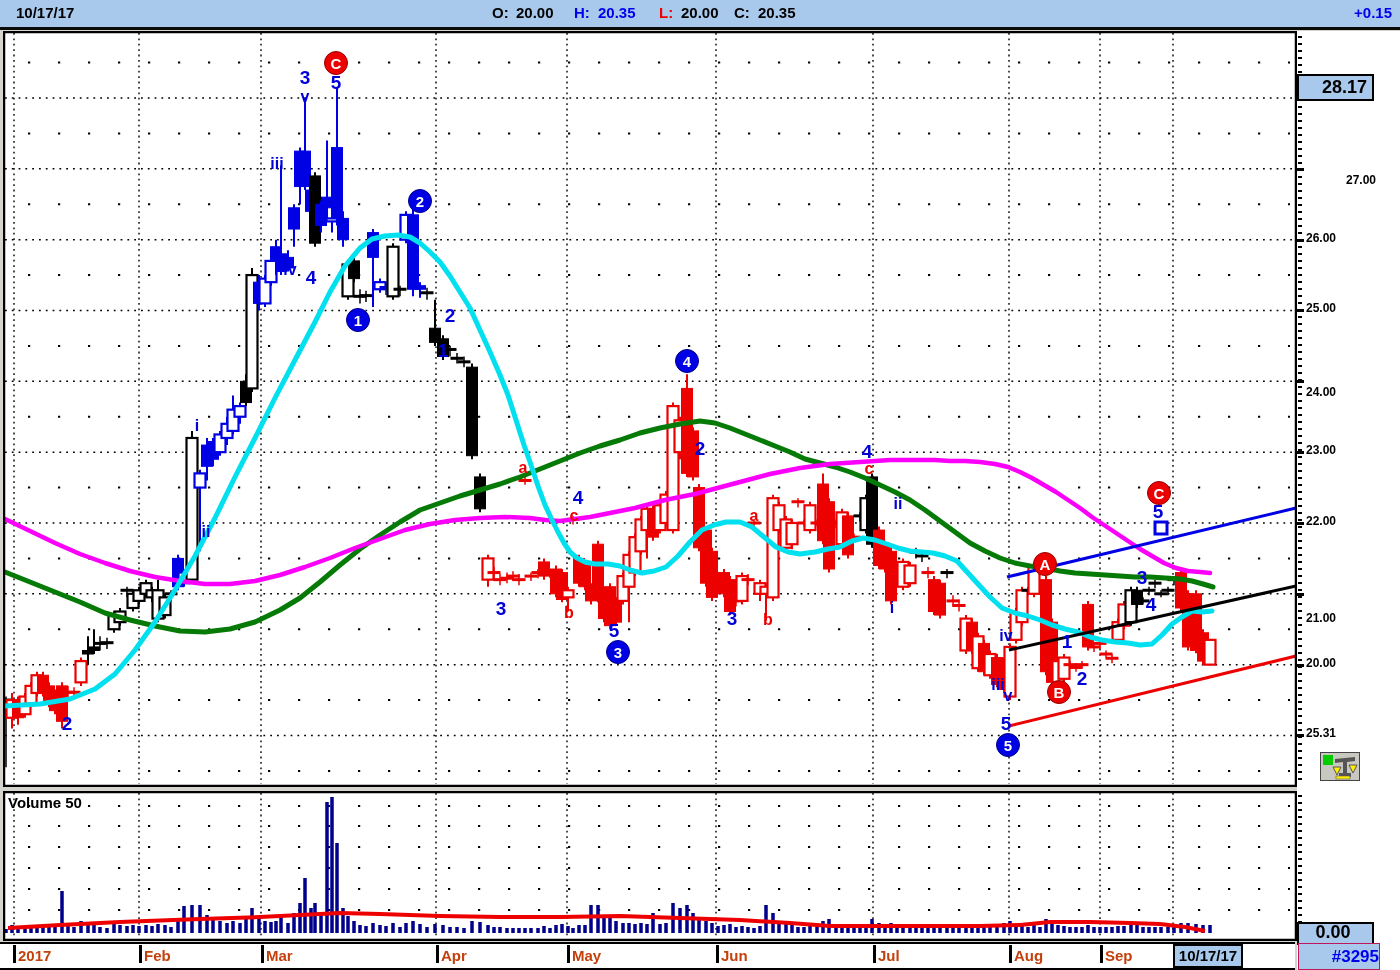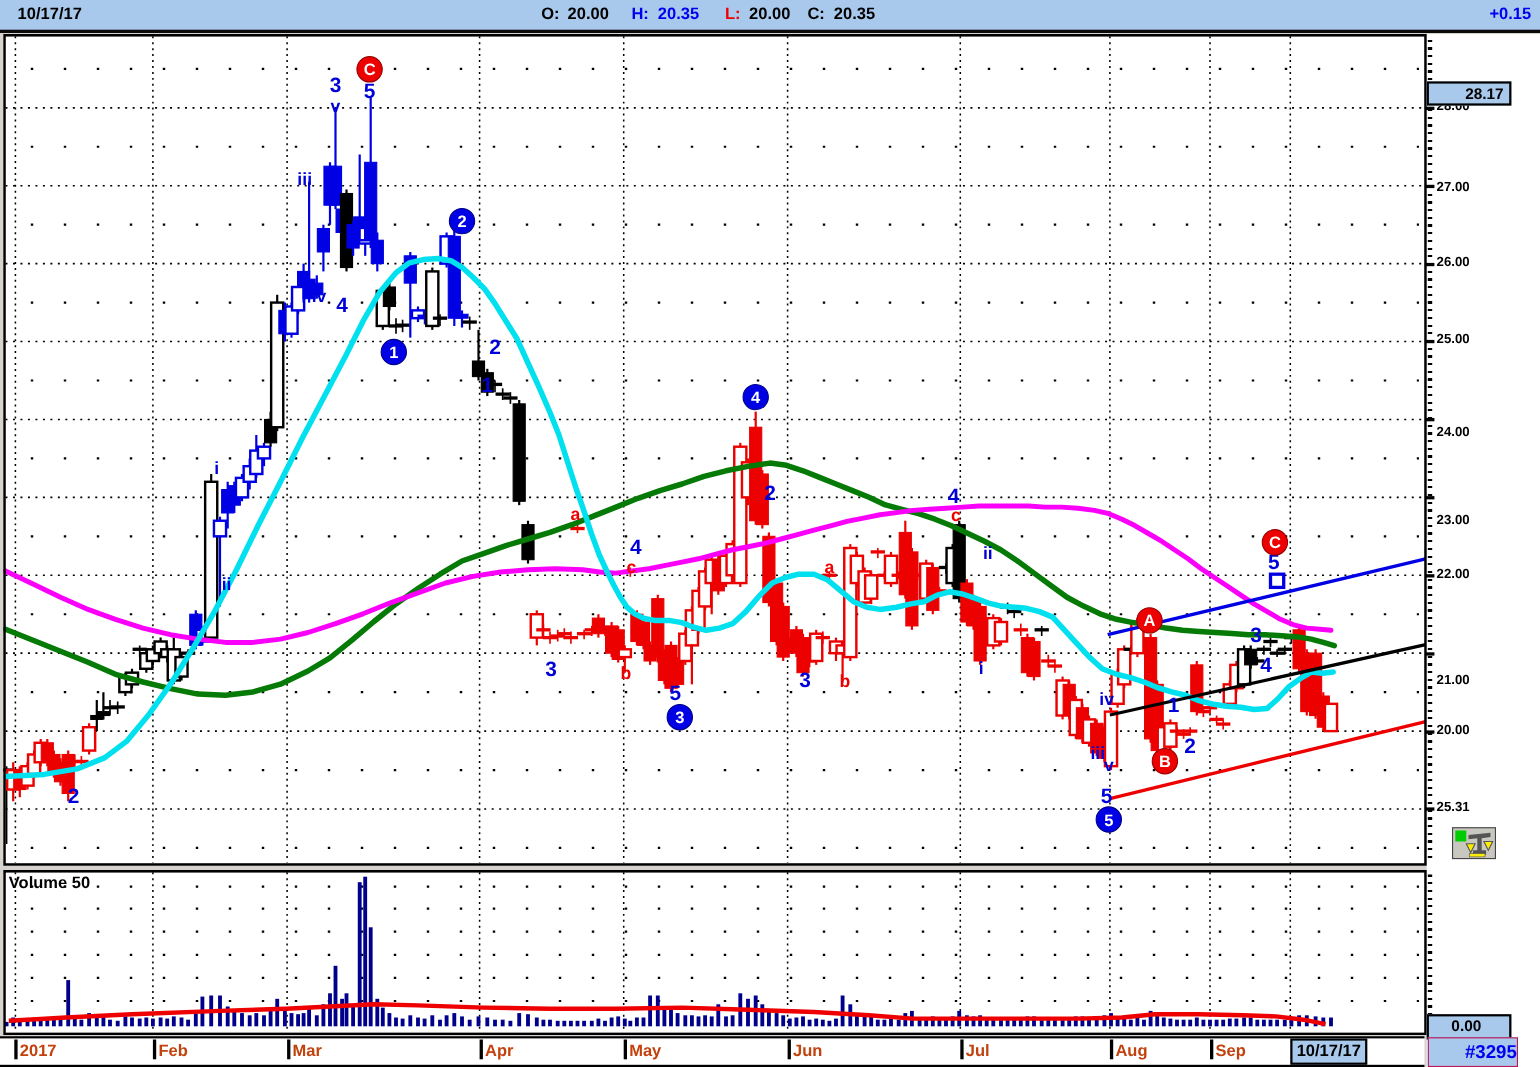--- a/index.html
+++ b/index.html
@@ -6,21 +6,21 @@
   body{width:1400px;height:970px;position:relative;overflow:hidden;background:#d6d3ce;
        font-family:"Liberation Sans",sans-serif;}
   .topbar{position:absolute;left:0;top:0;width:1400px;height:27px;background:#a9c9ec;
           border-bottom:3px solid #0a0a0a;}
   .q{position:absolute;top:4px;font-size:15px;font-weight:bold;color:#000;white-space:nowrap;}
   .blue{color:#0000ee;} .red{color:#ee0000;}
   .axisbg{position:absolute;left:1297px;top:31px;width:103px;height:939px;background:#ffffff;}
   svg{position:absolute;}
   .plabel{position:absolute;left:1306px;font-size:12px;font-weight:bold;color:#000;}
   .pricebox{position:absolute;left:1297px;width:68px;background:#a9c9ec;border:2px solid #000;
-            font-size:14px;font-weight:bold;color:#000;text-align:right;padding:1px 5px 1px 0;}
+            font-size:18px;font-weight:bold;color:#000;text-align:right;padding:1px 5px 1px 0;}
   .tickcol{position:absolute;left:1298px;width:4px;
            background:repeating-linear-gradient(to bottom,#000 0 2px,transparent 2px 7px);}
   .ticklab{position:absolute;left:1296px;width:8px;height:3px;background:#000;}
   .timebar{position:absolute;left:0;top:942px;width:1295px;height:24px;background:#fff;
            border-top:2px solid #000;border-bottom:2px solid #000;}
   .mtick{position:absolute;top:1px;width:3px;height:18px;background:#000;}
   .mlabel{position:absolute;top:3px;font-size:15px;font-weight:bold;color:#c2410c;}
   .datebox{position:absolute;left:1176px;top:944px;width:66px;height:20px;background:#a9c9ec;
            border:2px solid #000;font-size:15px;font-weight:bold;text-align:center;line-height:20px;}
   .barnum{position:absolute;left:1298px;top:943px;width:80px;height:25px;background:#a9c9ec;
@@ -745,29 +745,29 @@
     <rect x="4" y="792" width="1292" height="148" fill="none" stroke="#000" stroke-width="2.5"></rect>
   </svg>
 
 <div class="voltitle">Volume 50</div>
 
 <div class="tickcol" style="top:36px;height:744px"></div>
 <div class="tickcol" style="top:795px;height:142px"></div>
 <div id="plabels">
     <div class="plabel" style="top: 89px;">28.00</div>
     <div class="ticklab" style="top: 97px;"></div>
-    <div class="plabel" style="top: 163px;">27.00</div>
+    <div class="plabel" style="top: 173px; margin-left: 40px;">27.00</div>
     <div class="ticklab" style="top: 167.83px;"></div>
     <div class="plabel" style="top: 230.66px;">26.00</div>
     <div class="ticklab" style="top: 238.66px;"></div>
     <div class="plabel" style="top: 301.49px;">25.00</div>
     <div class="ticklab" style="top: 309.49px;"></div>
     <div class="plabel" style="top: 385px;">24.00</div>
     <div class="ticklab" style="top: 380.32px;"></div>
-    <div class="plabel" style="top: 465px;">23.00</div>
+    <div class="plabel" style="top: 443px;">23.00</div>
     <div class="ticklab" style="top: 451.15px;"></div>
     <div class="plabel" style="top: 513.98px;">22.00</div>
     <div class="ticklab" style="top: 521.98px;"></div>
     <div class="plabel" style="top: 611px;">21.00</div>
     <div class="ticklab" style="top: 592.81px;"></div>
     <div class="plabel" style="top: 655.64px;">20.00</div>
     <div class="ticklab" style="top: 663.64px;"></div>
     <div class="plabel" style="top: 726.47px;">25.31</div>
     <div class="ticklab" style="top: 734.47px;"></div>
   </div>

